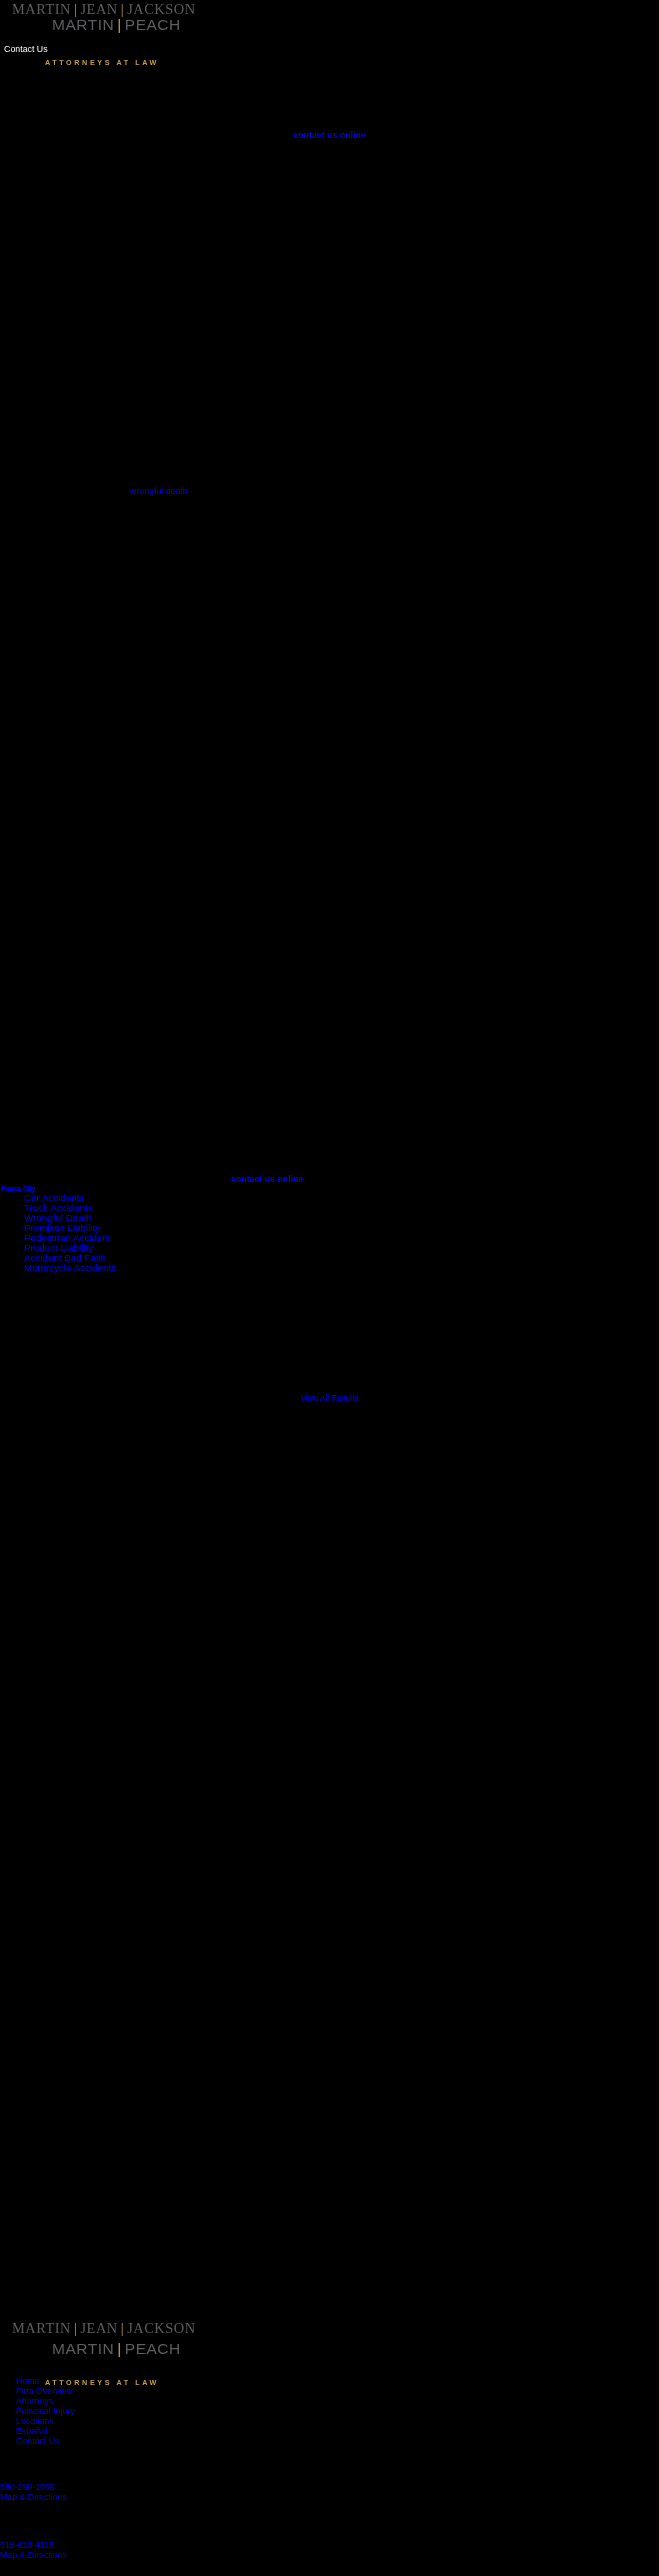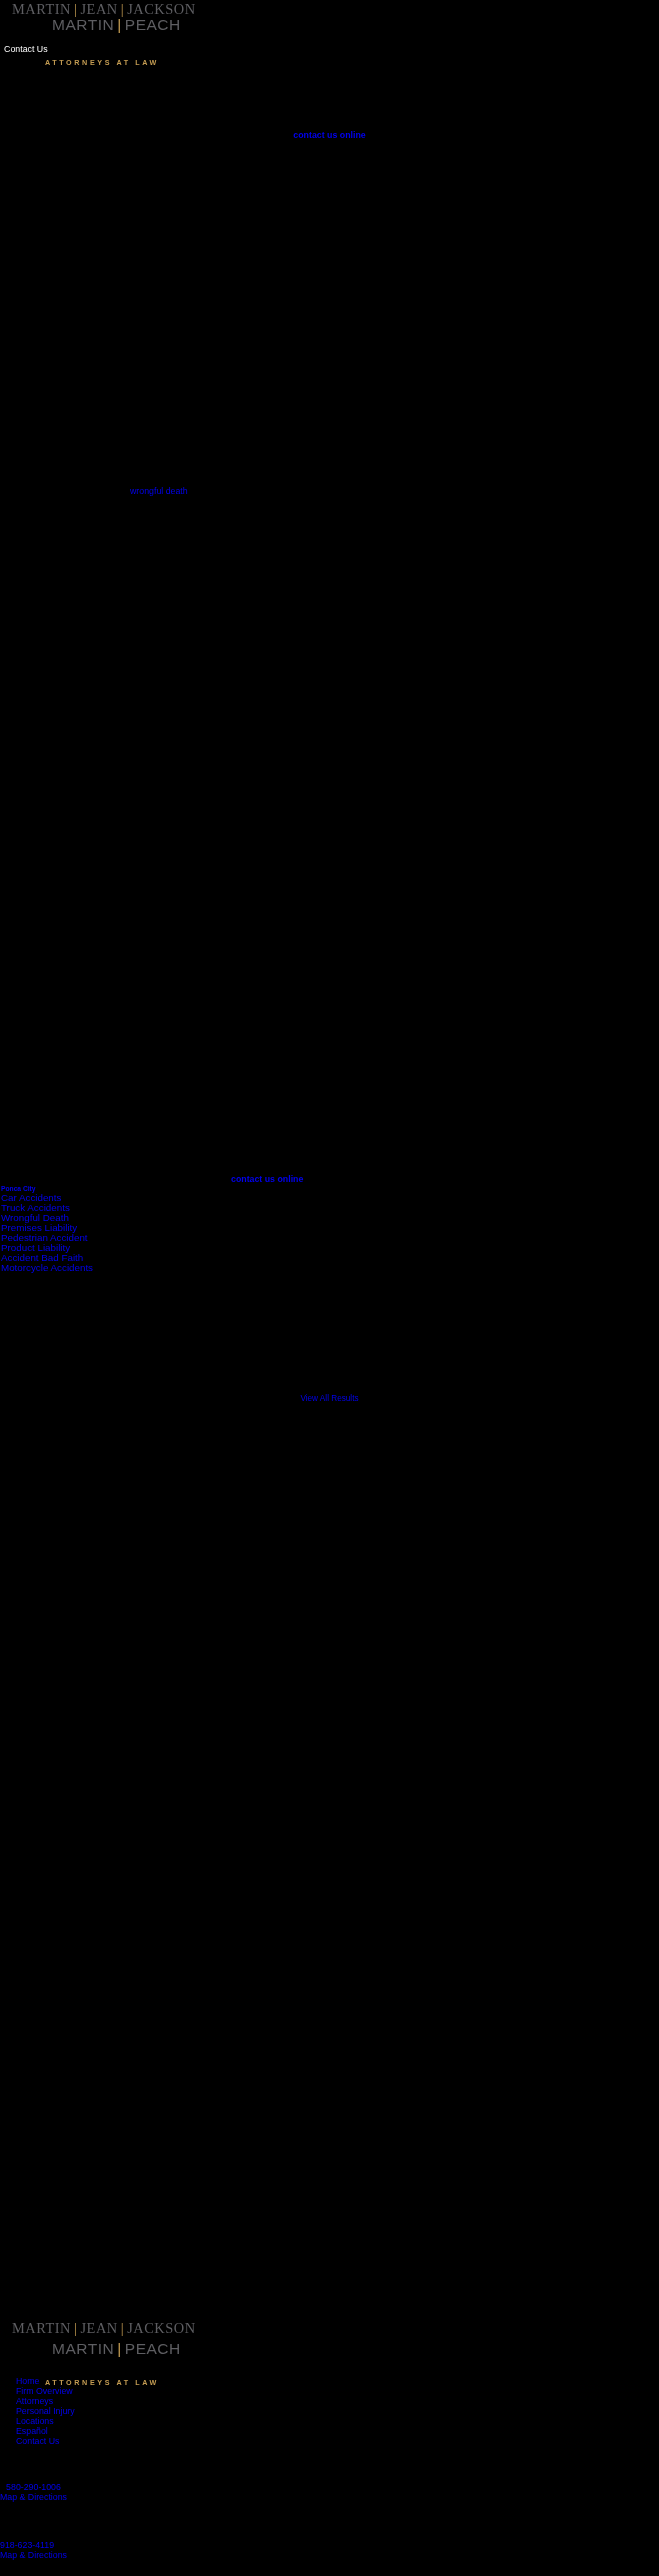--- a/index.html
+++ b/index.html
@@ -34,29 +34,29 @@
 
   
   .header-contact { position:absolute; top:44px; left:4.1px; color:var(--white,#FFFFFF); font-size:8.8px; }
 
   
   .hero-contact  { position:absolute; top:130px; left:0; width:659px; text-align:center; font-size:8.8px; font-weight:bold; }
   .inline-link   { position:absolute; top:486px; left:130px; font-size:8.8px; }
   .results-contact { position:absolute; top:1174px; left:231px; font-size:8.8px; font-weight:bold; }
   .results-location { position:absolute; top:1185px; left:1px; font-size:6.7px; font-weight:bold; color:var(--link_blue,#0000EE); }
   .practice-list { position:absolute; top:1193px; left:1px; }
-  .practice-list a { display:block; font-size:9.8px; line-height:10px; }
+  .practice-list a { display:block; font-size:9.8px; line-height:10px;margin-left:23px; }
   .view-all { position:absolute; top:1394px; left:0; width:659px; text-align:center; font-size:8.2px; }
 
   
   .footer-nav { position:absolute; top:2376px; left:16px; }
   .footer-nav a { display:block; font-size:8.8px; line-height:10px; }
   .office { position:absolute; left:0; font-size:8.8px; line-height:9.8px; }
   .office a { display:block; }
-  .office-1 { top:2483px;text-align:center; } .office-2 { top:2541px; }
+  .office-1 { top:2483px; } .office-2 { top:2541px; }
 </style>
 </head>
 <body>
 
 <div class="page">
 
   <div class="logo site-logo">
     <div class="logo-l1"><span>MARTIN</span><span class="logo-pipe">|</span><span>JEAN</span><span class="logo-pipe">|</span><span>JACKSON</span></div>
     <div class="logo-l2"><span>MARTIN</span><span class="logo-pipe">|</span><span>PEACH</span></div>
     <div class="logo-tagline">ATTORNEYS AT LAW</div>

